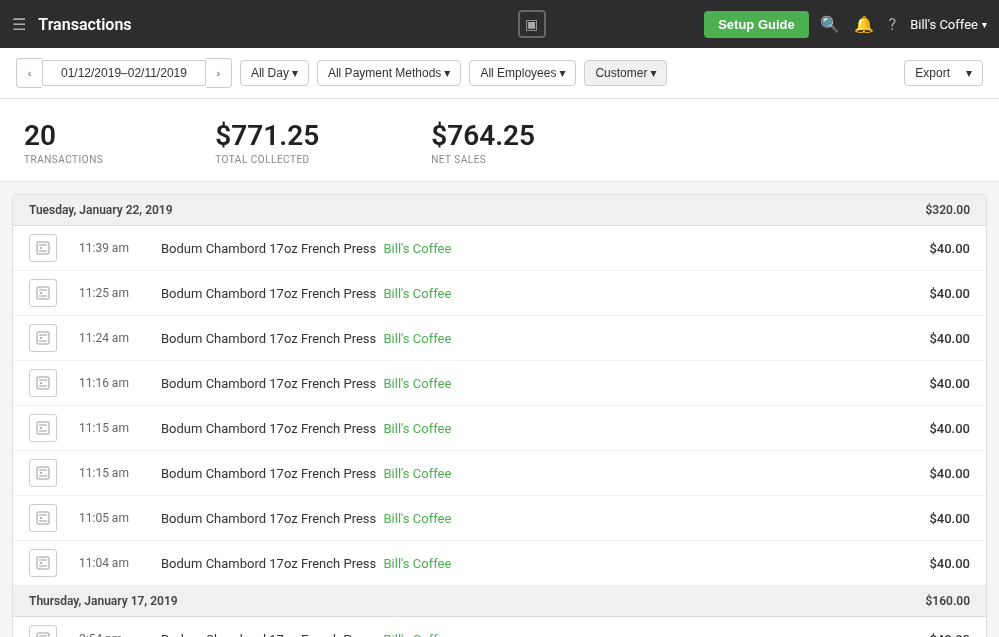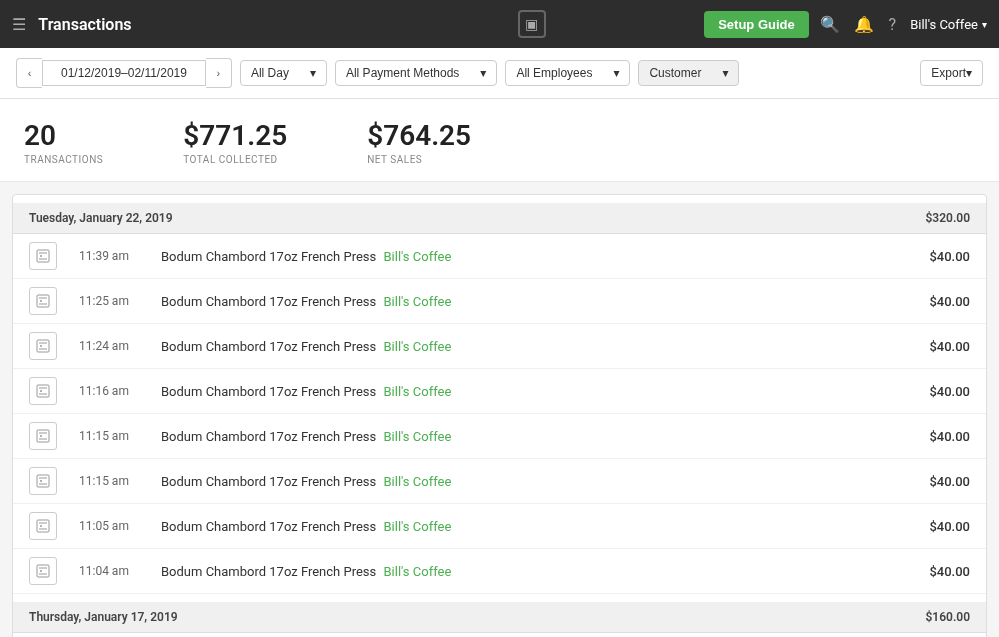--- a/index.html
+++ b/index.html
@@ -45,21 +45,21 @@
     }
     .filter-btn {
       border: 1px solid #ccc;
       background: #fff;
       border-radius: 4px;
       padding: 5px 10px;
       font-size: 12px;
       cursor: pointer;
       display: flex;
       align-items: center;
-      gap: 21px;
+      gap: 3px;
       color: #333;
       white-space: nowrap;
     }
     .date-nav { display: flex; align-items: center; gap: 0; }
     .date-nav .arrow-btn {
       border: 1px solid #ccc;
       background: #fff;
       width: 26px;
       height: 30px;
       cursor: pointer;
@@ -88,30 +88,30 @@
       outline: none;
     }
     .export-btn {
       border: 1px solid #ccc;
       background: #fff;
       border-radius: 4px;
       padding: 5px 10px;
       font-size: 12px;
       cursor: pointer;
       color: #333;
-      display: flex; align-items: center; gap: 0;
+      display: flex; align-items: center; gap: 16px;
       margin-left: auto;
     }
 
     
     .stats-bar {
       background: #fff;
       padding: 20px 24px 16px;
       display: flex;
-      gap: 80px;
+      gap: 112px;
       border-bottom: 1px solid #e8e8e8;
     }
     .stat-item {}
     .stat-value { font-size: 28px; font-weight: 600; color: #222; }
     .stat-label { font-size: 10px; color: #888; letter-spacing: 0.5px; text-transform: uppercase; margin-top: 2px; }
 
     
     .main-content { background: #f5f5f5; padding: 0; }
 
     
@@ -126,21 +126,20 @@
     .date-group-header {
       background: #f0f0f0;
       padding: 8px 16px;
       display: flex;
       justify-content: space-between;
       align-items: center;
       font-size: 12px;
       font-weight: 600;
       color: #444;
       border-bottom: 1px solid #ddd;
-      margin-top: 8px;
     }
 
     .transaction-row {
       display: flex;
       align-items: center;
       padding: 8px 16px;
       border-bottom: 1px solid #f0f0f0;
       background: #fff;
       gap: 22px;
     }

